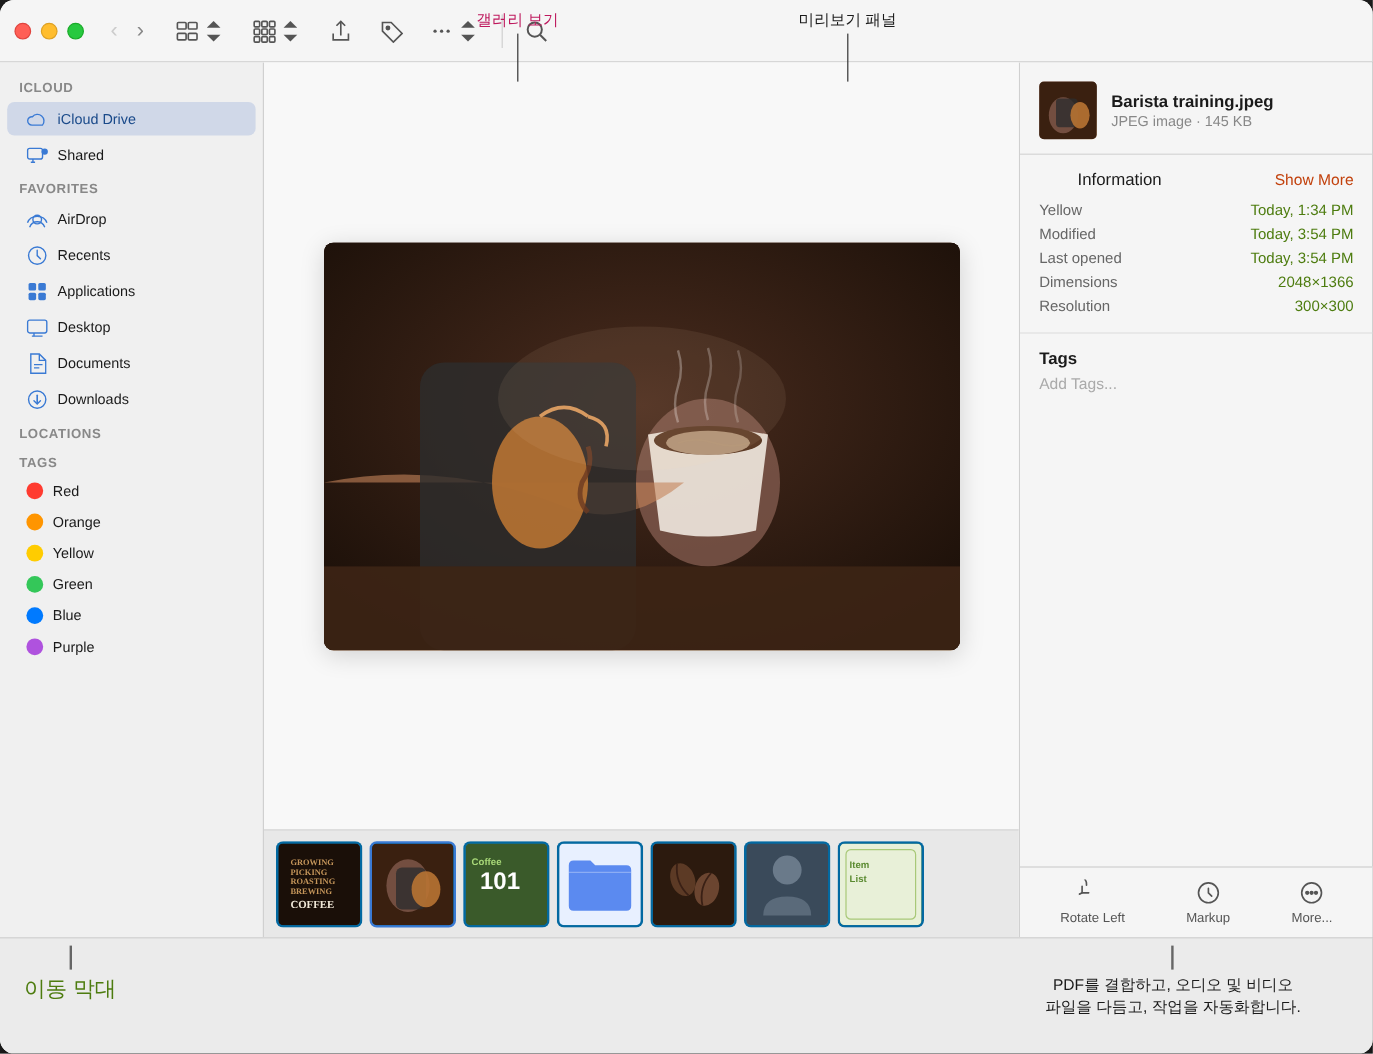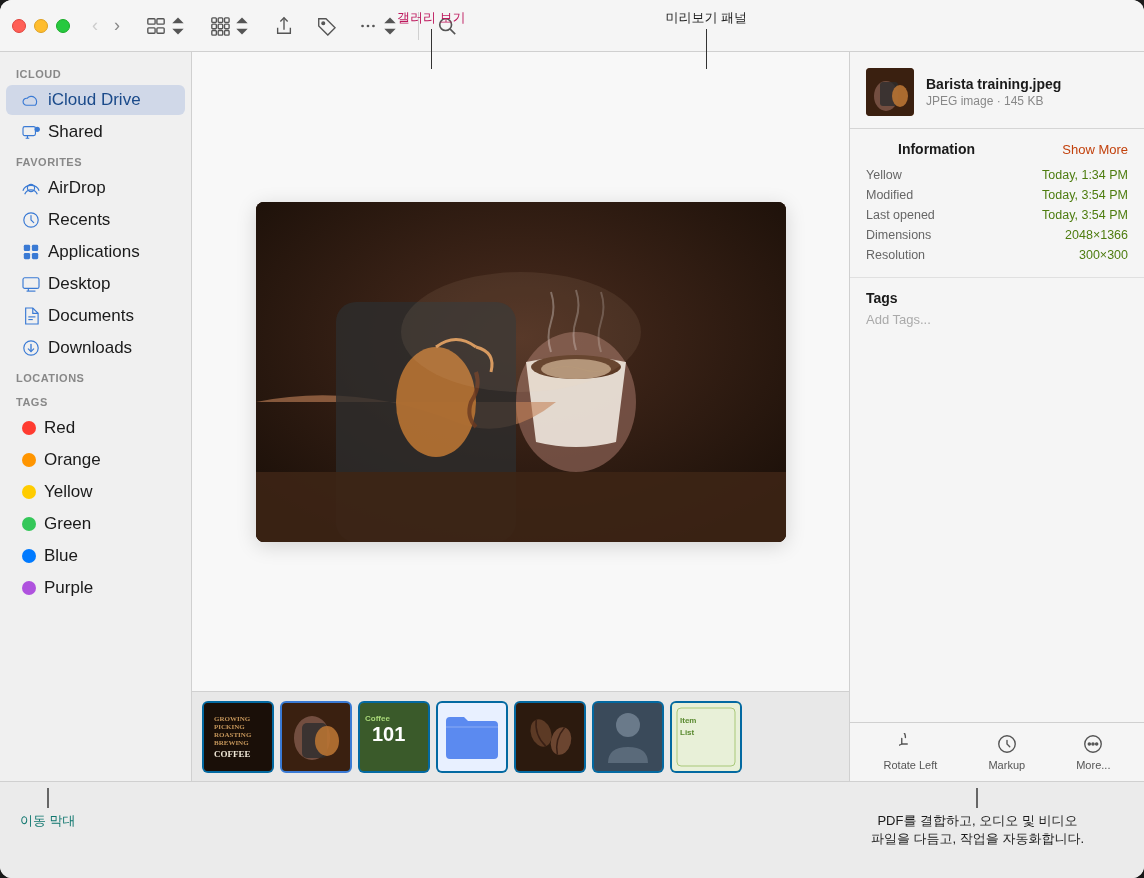--- a/index.html
+++ b/index.html
@@ -88,21 +88,21 @@
     }
     .toolbar-btn svg { width: 20px; height: 20px; }
     
     .main-content {
       display: flex;
       flex: 1;
       overflow: hidden;
     }
     
     .sidebar {
-      width: 192px;
+      width: 220px;
       background: #f0f0f0;
       border-right: 1px solid #d0d0d0;
       display: flex;
       flex-direction: column;
       overflow-y: auto;
       flex-shrink: 0;
       padding: 8px 0;
     }
     .sidebar-section-header {
       font-size: 11px;
@@ -125,21 +125,21 @@
     }
     .sidebar-item.active { background: #d0d8e8; color: #1a4a8a; }
     .sidebar-icon {
       width: 18px;
       height: 18px;
       display: flex;
       align-items: center;
       justify-content: center;
       flex-shrink: 0;
     }
-    .sidebar-item-label { font-size: 17px; }
+    .sidebar-item-label { font-size: 12px; }
     .tag-dot {
       width: 14px;
       height: 14px;
       border-radius: 50%;
       flex-shrink: 0;
     }
     
     .content-area {
       flex: 1;
       display: flex;
@@ -252,21 +252,21 @@
       border-bottom: 1px solid #e0e0e0;
     }
     .info-header {
       display: flex;
       justify-content: space-between;
       align-items: center;
       margin-bottom: 8px;
     }
     .info-title {
       font-size: 14px;
-      font-weight: 700;
+      font-weight: 400;
       color: #1a1a1a;
       padding-left: 32px;
     }
     .show-more-link {
       font-size: 13px;
       color: #c2410c;
       cursor: pointer;
       background: none;
       border: none;
     }
@@ -744,21 +744,21 @@
           <span>More...</span>
         </button>
       </div>
     </div>
 
   </div>
 
   <div style="background:#ebebeb;border-top:1px solid #d0d0d0;padding:6px 20px 30px;display:flex;justify-content:space-between;align-items:flex-start;flex-shrink:0;">
     <div style="display:flex;flex-direction:column;align-items:center;">
       <div style="width:2px;height:20px;background:#666;margin-bottom:4px;"></div>
-      <span style="font-size:13px;color:#0f766e;">이동 막대</span>
+      <span style="font-size:18px;color:#4d7c0f;">이동 막대</span>
     </div>
     <div style="display:flex;flex-direction:column;align-items:center;margin-right:40px;">
       <div style="width:2px;height:20px;background:#666;margin-bottom:4px;"></div>
       <span style="font-size:13px;color:#1a1a1a;text-align:center;white-space:pre-line;">PDF를 결합하고, 오디오 및 비디오
 파일을 다듬고, 작업을 자동화합니다.</span>
     </div>
   </div>
 
 </div>
 

